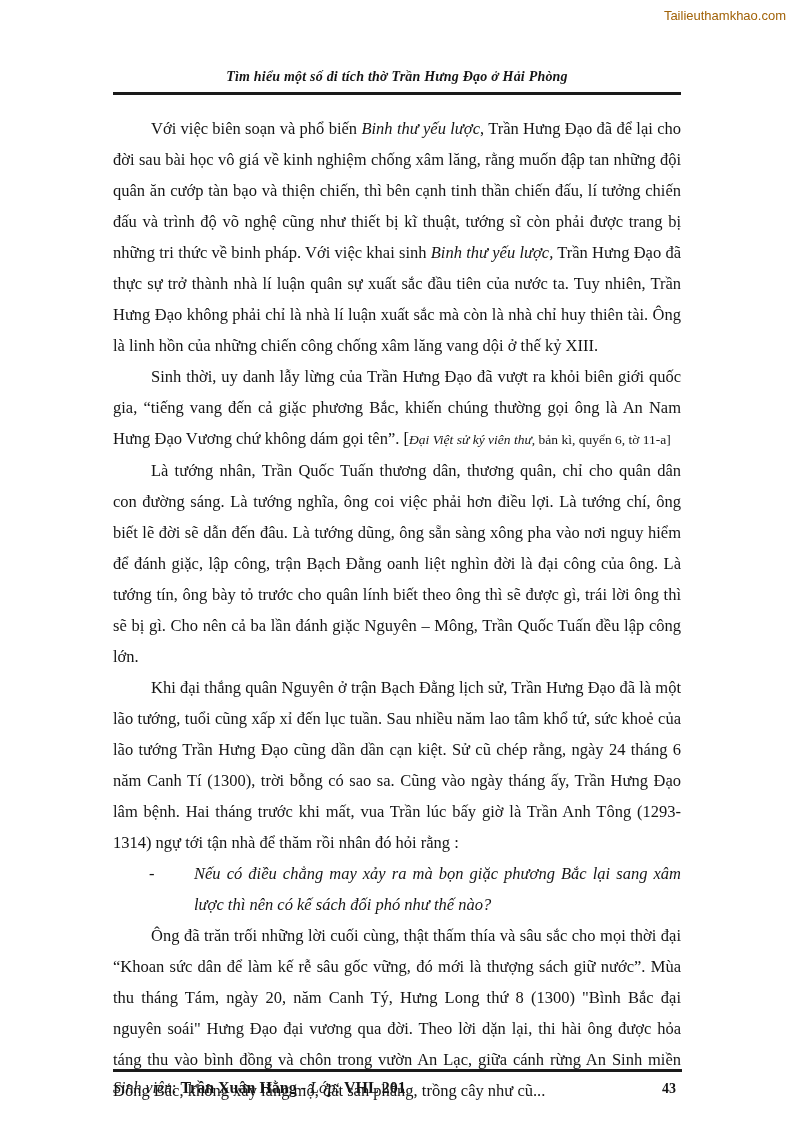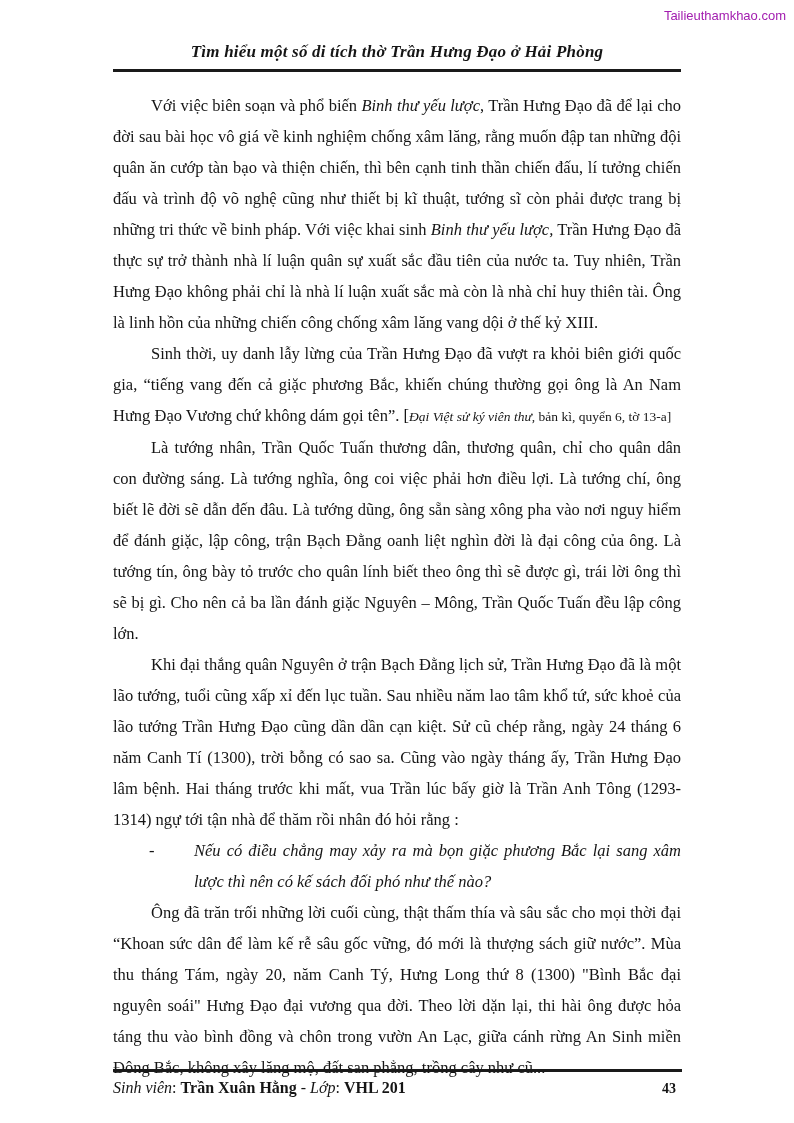--- a/index.html
+++ b/index.html
@@ -13,30 +13,31 @@
     font-family: "Liberation Serif", "DejaVu Serif", serif;
     color: #151515;
     overflow: hidden;
   }
   .watermark {
     position: absolute;
     top: 8px;
     right: 8px;
     font-family: "Liberation Sans", sans-serif;
     font-size: 13px;
-    color: #a21caf;
+    color: #a16207;
     margin-left: 16px;
   }
   .page-header { padding: 42px 113px 0 113px; }
   .running-title {
     text-align: center;
     font-weight: bold;
     font-style: italic;
-    font-size: 17px;
+    font-size: 14px;
     letter-spacing: 0.2px;
+    margin-top: 27px;
   }
   .header-rule {
     margin-top: 7px;
     border-bottom: 3px solid #1a1a1a;
   }
   .doc-body {
     padding: 18px 113px 0 113px;
     font-size: 16.5px;
     line-height: 31px;
     text-align: justify;
@@ -79,21 +80,21 @@
 
   <header class="page-header">
     <div class="running-title">Tìm hiểu một số di tích thờ Trần Hưng Đạo ở Hải Phòng</div>
     <div class="header-rule"></div>
   </header>
 
   <main class="doc-body">
 
     <p class="para"><span>Với việc biên soạn và phổ biến </span><span class="it">Binh thư yếu lược</span><span>, Trần Hưng Đạo đã để lại cho đời sau bài học vô giá về kinh nghiệm chống xâm lăng, rằng muốn đập tan những đội quân ăn cướp tàn bạo và thiện chiến, thì bên cạnh tinh thần chiến đấu, lí tưởng chiến đấu và trình độ võ nghệ cũng như thiết bị kĩ thuật, tướng sĩ còn phải được trang bị những tri thức về binh pháp. Với việc khai sinh </span><span class="it">Binh thư yếu lược,</span><span> Trần Hưng Đạo đã thực sự trở thành nhà lí luận quân sự xuất sắc đầu tiên của nước ta. Tuy nhiên, Trần Hưng Đạo không phải chỉ là nhà lí luận xuất sắc mà còn là nhà chỉ huy thiên tài. Ông là linh hồn của những chiến công chống xâm lăng vang dội ở thế kỷ XIII.</span></p>
 
-    <p class="para"><span>Sinh thời, uy danh lẫy lừng của Trần Hưng Đạo đã vượt ra khỏi biên giới quốc gia, “tiếng vang đến cả giặc phương Bắc, khiến chúng thường gọi ông là An Nam Hưng Đạo Vương chứ không dám gọi tên”. [</span><span class="it small">Đại Việt sử ký viên thư</span><span class="small">, bản kì, quyển 6, tờ 13-a]</span></p>
+    <p class="para"><span>Sinh thời, uy danh lẫy lừng của Trần Hưng Đạo đã vượt ra khỏi biên giới quốc gia, “tiếng vang đến cả giặc phương Bắc, khiến chúng thường gọi ông là An Nam Hưng Đạo Vương chứ không dám gọi tên”. [</span><span class="it small">Đại Việt sử ký viên thư</span><span class="small">, bản kì, quyển 6, tờ 11-a]</span></p>
 
     <p class="para"><span>Là tướng nhân, Trần Quốc Tuấn thương dân, thương quân, chỉ cho quân dân con đường sáng. Là tướng nghĩa, ông coi việc phải hơn điều lợi. Là tướng chí, ông biết lẽ đời sẽ dẫn đến đâu. Là tướng dũng, ông sẵn sàng xông pha vào nơi nguy hiểm để đánh giặc, lập công, trận Bạch Đằng oanh liệt nghìn đời là đại công của ông. Là tướng tín, ông bày tỏ trước cho quân lính biết theo ông thì sẽ được gì, trái lời ông thì sẽ bị gì. Cho nên cả ba lần đánh giặc Nguyên – Mông, Trần Quốc Tuấn đều lập công lớn.</span></p>
 
     <p class="para"><span>Khi đại thắng quân Nguyên ở trận Bạch Đằng lịch sử, Trần Hưng Đạo đã là một lão tướng, tuổi cũng xấp xỉ đến lục tuần. Sau nhiều năm lao tâm khổ tứ, sức khoẻ của lão tướng Trần Hưng Đạo cũng dần dần cạn kiệt. Sử cũ chép rằng, ngày 24 tháng 6 năm Canh Tí (1300), trời bỗng có sao sa. Cũng vào ngày tháng ấy, Trần Hưng Đạo lâm bệnh. Hai tháng trước khi mất, vua Trần lúc bấy giờ là Trần Anh Tông (1293-1314) ngự tới tận nhà để thăm rồi nhân đó hỏi rằng :</span></p>
 
     <div class="quote">
       <span class="quote-dash">-</span>
       <span class="quote-text">Nếu có điều chẳng may xảy ra mà bọn giặc phương Bắc lại sang xâm lược thì nên có kế sách đối phó như thế nào?</span>
     </div>
 

